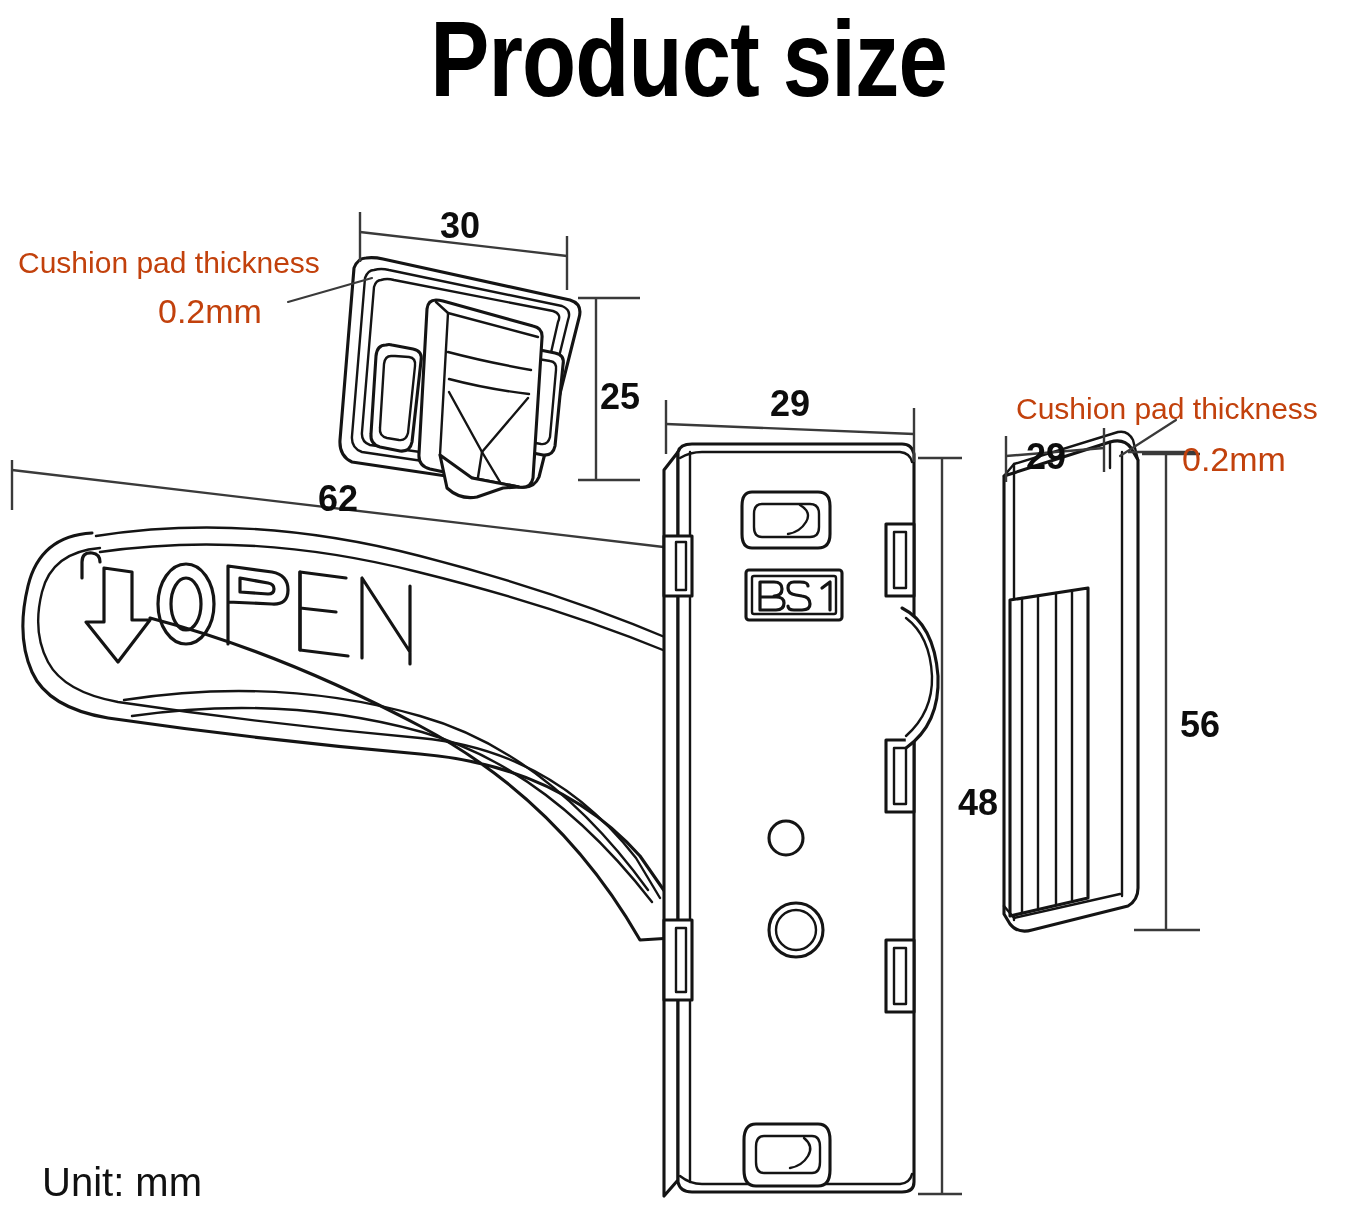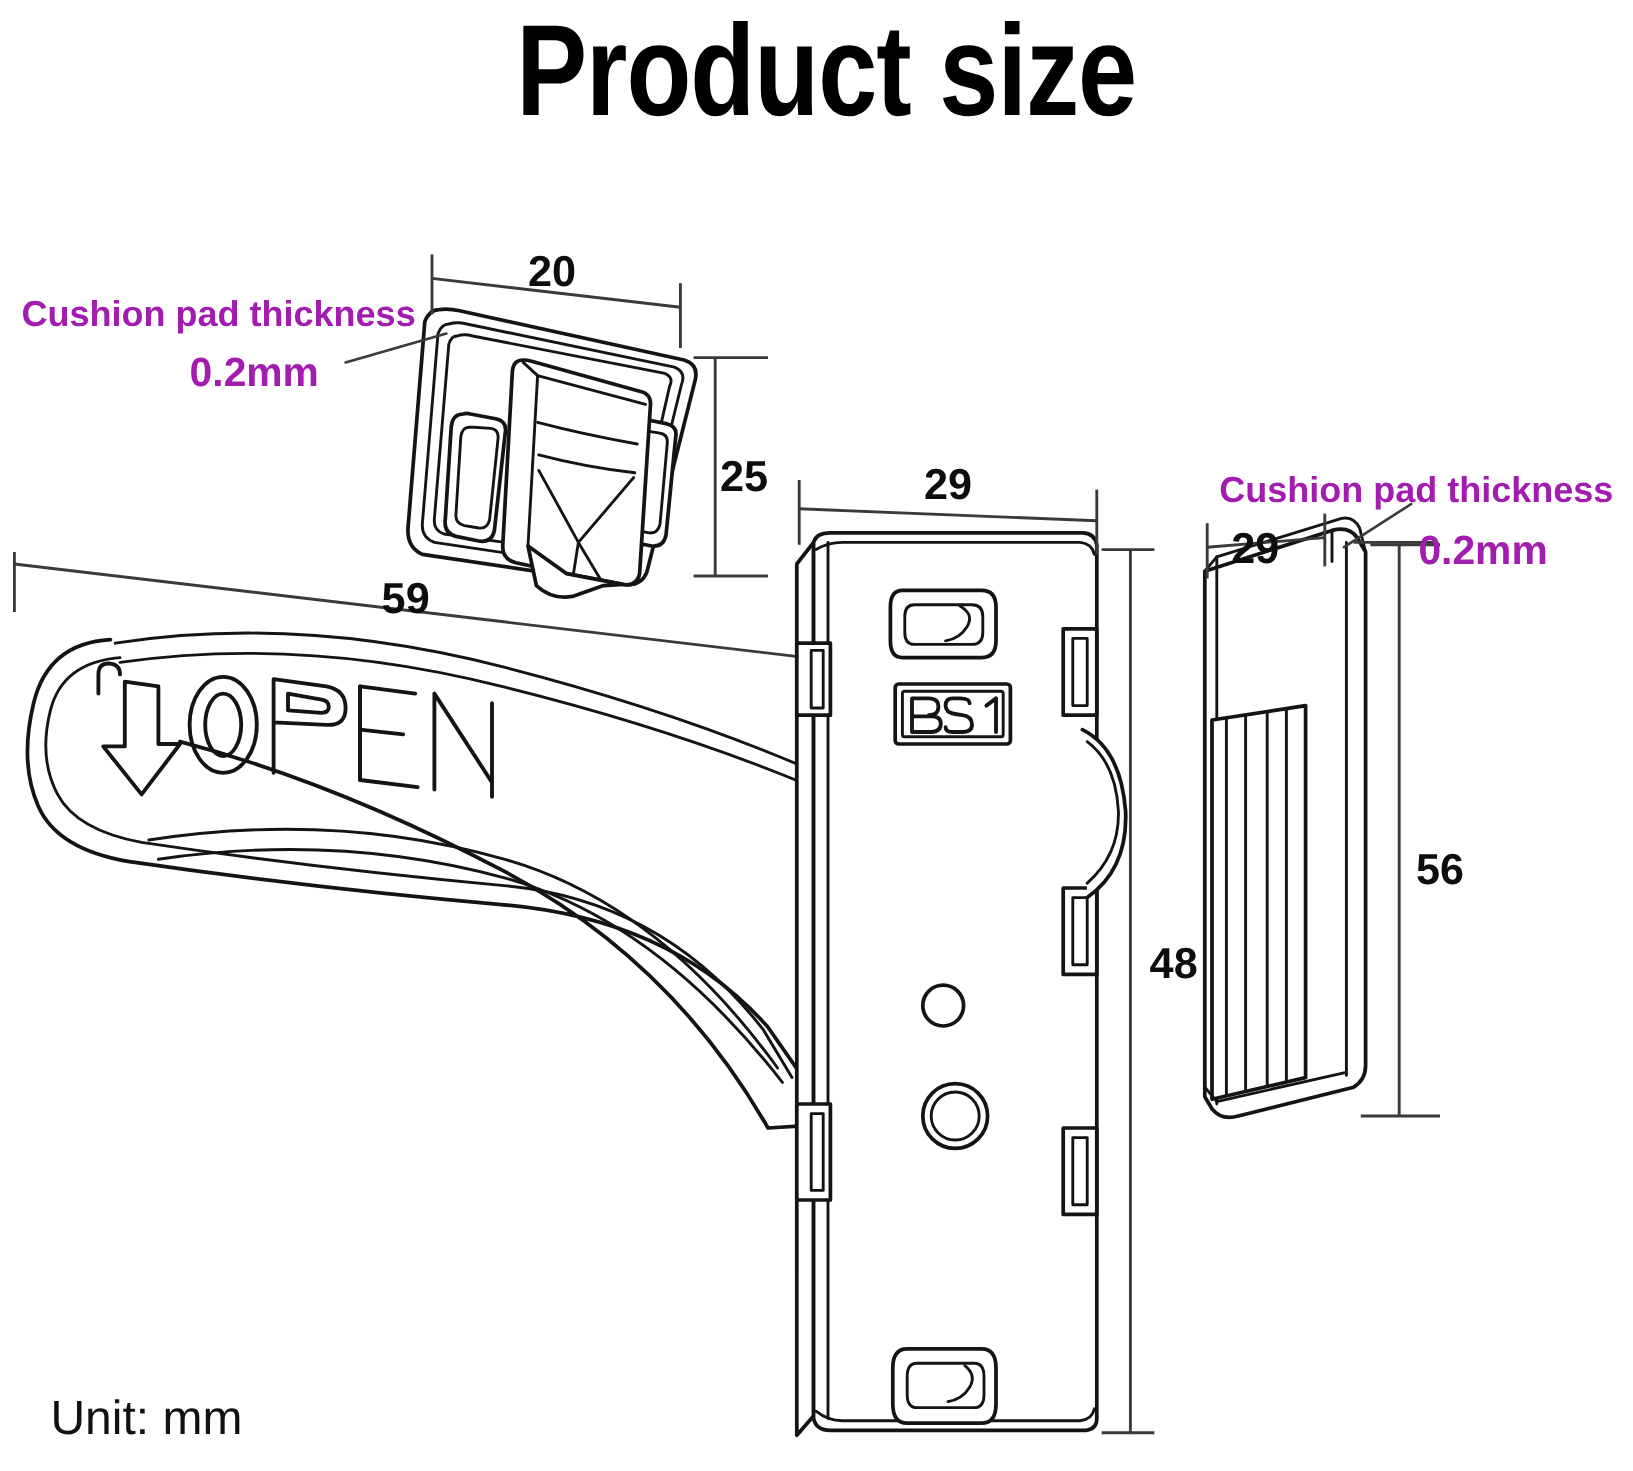--- a/index.html
+++ b/index.html
@@ -33,22 +33,22 @@
     left:42px;top:1160px;
     font-size:40px;
     font-weight:400;
     color:#111;
     white-space:nowrap;
   }
   .lbl{
     position:absolute;
     white-space:nowrap;
     font-size:30px;
-    font-weight:bold;
-    color:#a21caf;
+    font-weight:normal;
+    color:#c2410c;
   }
   .dim{
     position:absolute;
     white-space:nowrap;
     font-size:36px;
     font-weight:bold;
     color:#0d0d0d;
     font-family:"Liberation Sans", sans-serif;
   }
   .cushion-left-1{left:18px;top:246px;}
@@ -295,23 +295,23 @@
   </svg>
 
   <div class="title">Product size</div>
 
   <div class="lbl cushion-left-1">Cushion pad thickness</div>
   <div class="lbl cushion-left-2">0.2mm</div>
 
   <div class="lbl cushion-right-1">Cushion pad thickness</div>
   <div class="lbl cushion-right-2">0.2mm</div>
 
-  <div class="dim d30">20</div>
+  <div class="dim d30">30</div>
   <div class="dim d25">25</div>
-  <div class="dim d76">59</div>
+  <div class="dim d76">62</div>
   <div class="dim d29a">29</div>
   <div class="dim d93">48</div>
   <div class="dim d29b">29</div>
   <div class="dim d56">56</div>
 
   <div class="unit">Unit: mm</div>
 
 </div>
 
 </body></html>

